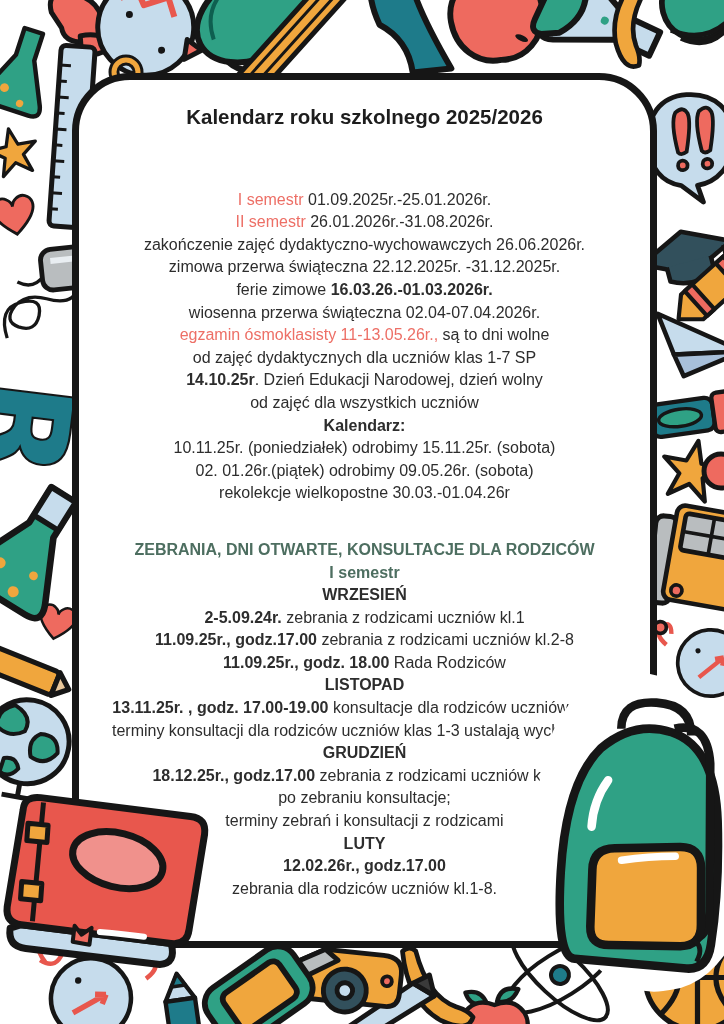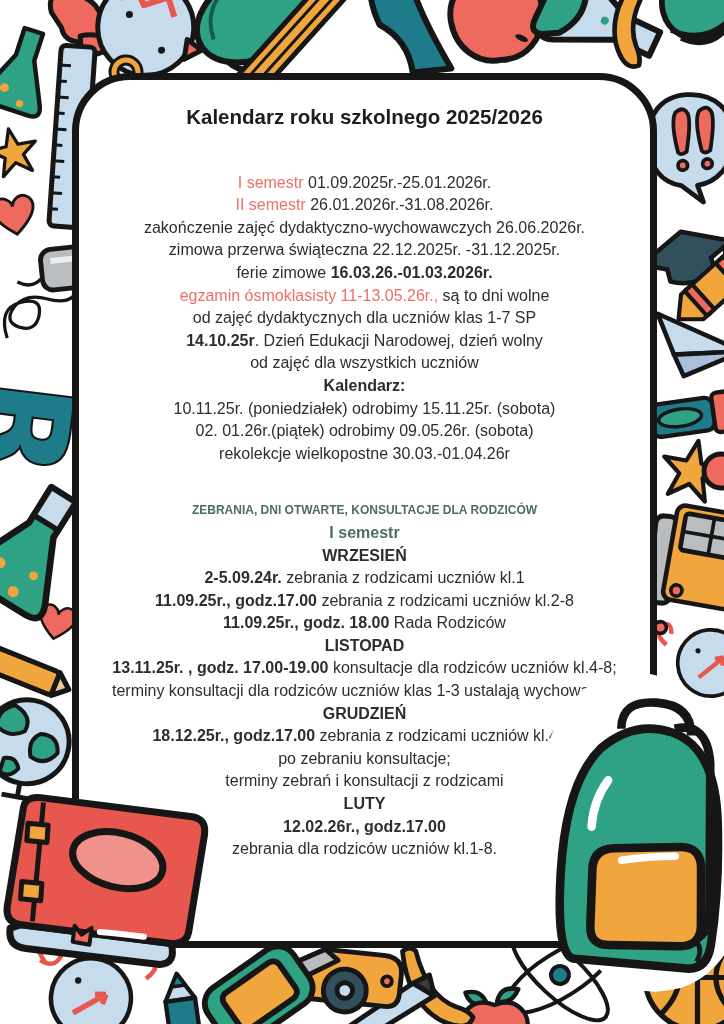--- a/index.html
+++ b/index.html
@@ -4,23 +4,23 @@
 <style>
 *{margin:0;padding:0;box-sizing:border-box}
 html,body{width:724px;height:1024px}
 body{position:relative;overflow:hidden;background:#fff;font-family:"Liberation Sans",sans-serif;color:var(--text,#2d2d2d)}
 .doodle{position:absolute;z-index:1;pointer-events:none}
 .doodle svg{display:block;width:100%;height:100%;overflow:visible}
 .z2{z-index:2}.z8{z-index:8}.z9{z-index:9}.z10{z-index:10}
 .card{position:absolute;left:72px;top:73px;width:585px;height:875px;background:#fff;border:7px solid #161616;border-radius:58px;z-index:5}
 .content{position:absolute;inset:0;text-align:center;font-size:16px;line-height:22.6px;overflow:hidden;border-radius:32px}
 .title{margin-top:26px;font-size:20.5px;font-weight:bold;color:#1d1d1d}
-.sec1{margin-top:43px}
+.sec1{margin-top:60px}
 .sec2{margin-top:34px}
-.sec2-heading{color:var(--accent-green,#4d6e60);font-weight:bold;font-size:12px}
+.sec2-heading{color:var(--accent-green,#4d6e60);font-weight:bold;font-size:16px}
 .sec2-sub{color:var(--accent-green,#4d6e60);font-weight:bold}
 .text-line{white-space:nowrap}
 .seg-b{font-weight:bold}
 .seg-r{color:var(--accent-red,#ed6f66)}
 .blob{background:#fff;border-radius:48%}
 </style>
 </head>
 <body>
 
 <div class="doodle" style="left:40px;top:-14px;width:160px;height:110px;transform:rotate(3deg)">
@@ -375,20 +375,21 @@
 
 <div class="card">
   <div class="content">
     <div class="title">Kalendarz roku szkolnego 2025/2026</div>
     <div class="sec1" id="semester-lines">
         <div class="text-line"><span class="seg-r">I semestr </span><span class="seg-n">01.09.2025r.-25.01.2026r.</span></div>
         <div class="text-line"><span class="seg-r">II semestr </span><span class="seg-n">26.01.2026r.-31.08.2026r.</span></div>
         <div class="text-line"><span class="seg-n">zakończenie zajęć dydaktyczno-wychowawczych 26.06.2026r.</span></div>
         <div class="text-line"><span class="seg-n">zimowa przerwa świąteczna 22.12.2025r. -31.12.2025r.</span></div>
         <div class="text-line"><span class="seg-n">ferie zimowe </span><span class="seg-b">16.03.26.-01.03.2026r.</span></div>
+        <div class="text-line"><span class="seg-n">wiosenna przerwa świąteczna 02.04-07.04.2026r.</span></div>
         <div class="text-line"><span class="seg-r">egzamin ósmoklasisty 11-13.05.26r., </span><span class="seg-n">są to dni wolne</span></div>
         <div class="text-line"><span class="seg-n">od zajęć dydaktycznych dla uczniów klas 1-7 SP</span></div>
         <div class="text-line"><span class="seg-b">14.10.25r</span><span class="seg-n">. Dzień Edukacji Narodowej, dzień wolny</span></div>
         <div class="text-line"><span class="seg-n">od zajęć dla wszystkich uczniów</span></div>
         <div class="text-line"><span class="seg-b">Kalendarz:</span></div>
         <div class="text-line"><span class="seg-n">10.11.25r. (poniedziałek) odrobimy 15.11.25r. (sobota)</span></div>
         <div class="text-line"><span class="seg-n">02. 01.26r.(piątek) odrobimy 09.05.26r. (sobota)</span></div>
         <div class="text-line"><span class="seg-n">rekolekcje wielkopostne 30.03.-01.04.26r</span></div>
       </div>
     <div class="sec2">

